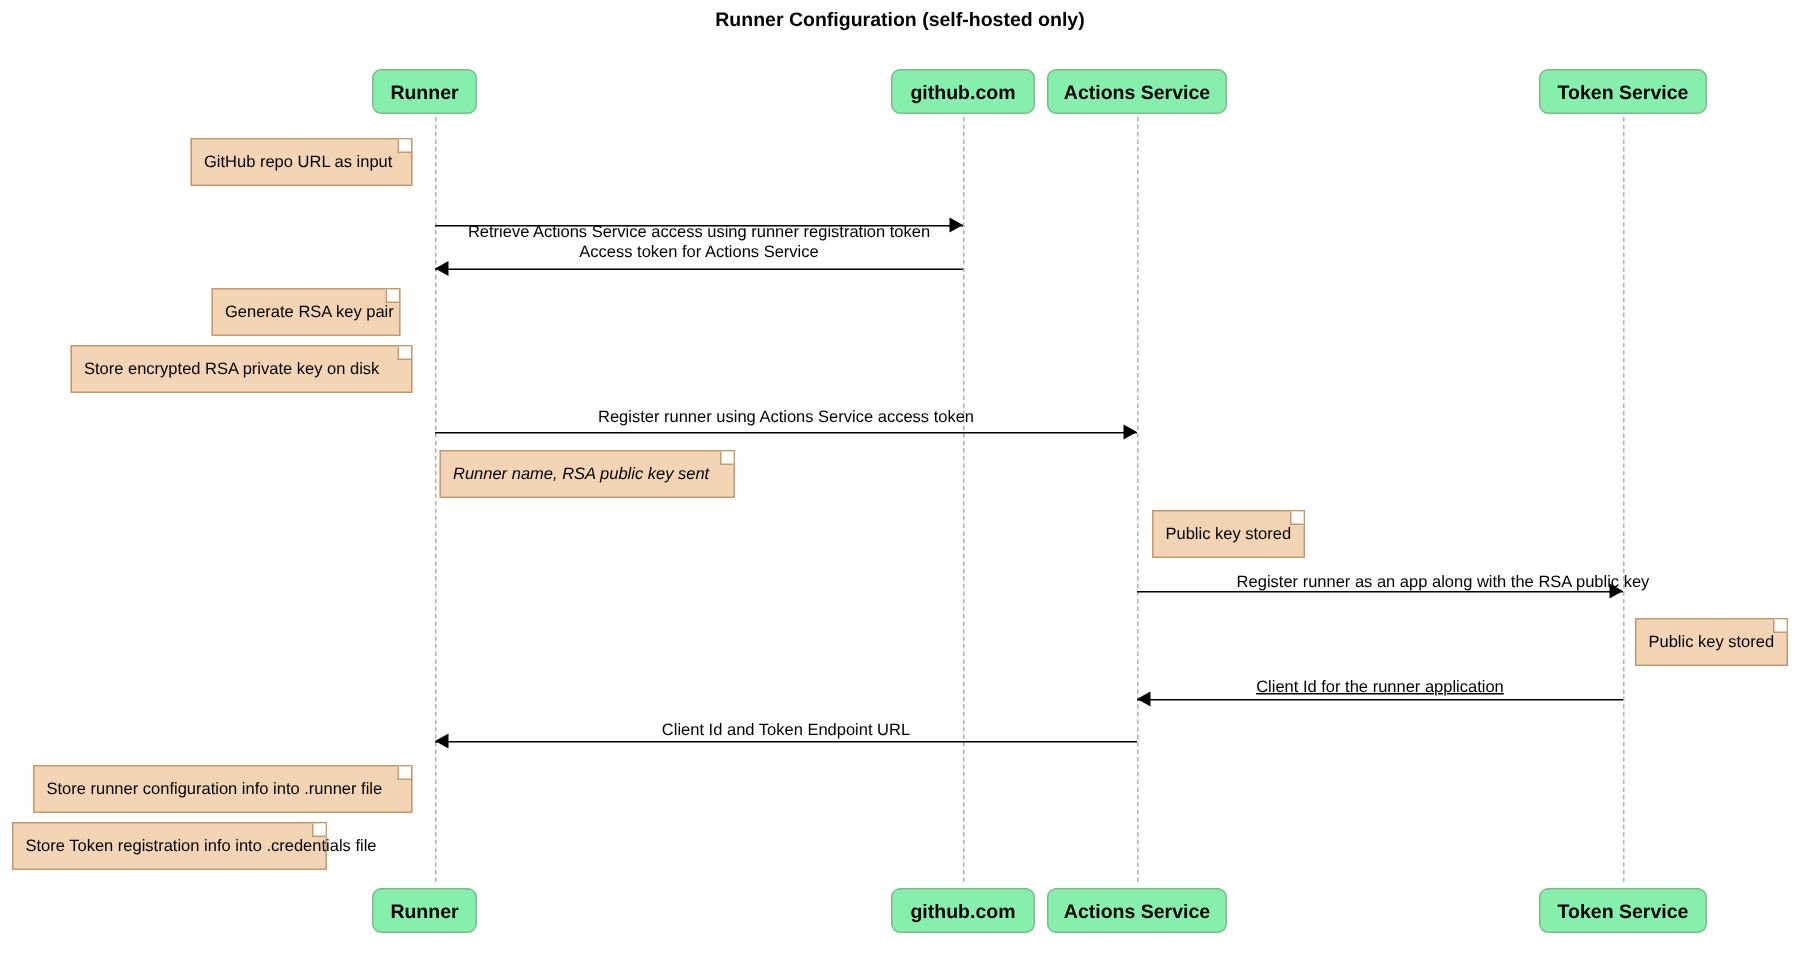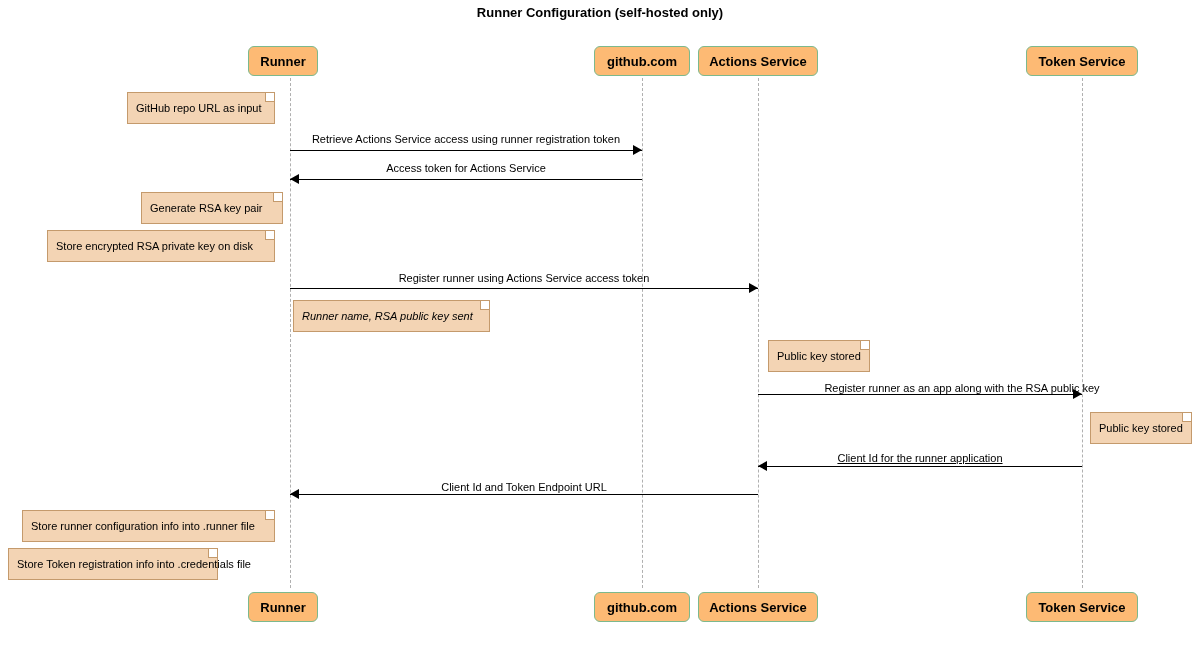--- a/index.html
+++ b/index.html
@@ -30,21 +30,21 @@
   }
   .lifeline {
     position: absolute;
     width: 0;
     border-left: 1px dashed #b0b0b0;
     top: 78px;
     height: 510px;
   }
   .actor {
     position: absolute;
-    background: #fdba74;
+    background: #86efac;
     border: 1px solid #7cb98d;
     border-radius: 6px;
     color: #000000;
     font-size: 13px;
     font-weight: bold;
     text-align: center;
     line-height: 30px;
     height: 30px;
     box-sizing: border-box;
     white-space: nowrap;
@@ -116,40 +116,40 @@
     </div>
   <div id="actors-bottom">
       <div class="actor" style="left: 248px; width: 70px; top: 592px;">Runner</div>
       <div class="actor" style="left: 594px; width: 96px; top: 592px;">github.com</div>
       <div class="actor" style="left: 698px; width: 120px; top: 592px;">Actions Service</div>
       <div class="actor" style="left: 1026px; width: 112px; top: 592px;">Token Service</div>
     </div>
   <div id="messages">
       <div class="msg-line" style="left: 290px; width: 352px; top: 150px;"></div>
       <div class="arrowhead right" style="top: 145px; left: 633px;"></div>
-      <div class="msg-label" style="left: 290px; width: 352px; top: 133px;">Retrieve Actions Service access using runner registration token</div>
+      <div class="msg-label" style="left: 290px; width: 352px; top: 149px;">Retrieve Actions Service access using runner registration token</div>
       <div class="msg-line" style="left: 290px; width: 352px; top: 179px;"></div>
       <div class="arrowhead left" style="top: 174px; left: 290px;"></div>
       <div class="msg-label" style="left: 290px; width: 352px; top: 162px;">Access token for Actions Service</div>
       <div class="msg-line" style="left: 290px; width: 468px; top: 288px;"></div>
       <div class="arrowhead right" style="top: 283px; left: 749px;"></div>
       <div class="msg-label" style="left: 290px; width: 468px; top: 272px;">Register runner using Actions Service access token</div>
       <div class="msg-line" style="left: 758px; width: 324px; top: 394px;"></div>
       <div class="arrowhead right" style="top: 389px; left: 1073px;"></div>
       <div class="msg-label" style="left: 758px; width: 324px; top: 382px; padding-left: 42px;">Register runner as an app along with the RSA public key</div>
       <div class="msg-line" style="left: 758px; width: 324px; top: 466px;"></div>
       <div class="arrowhead left" style="top: 461px; left: 758px;"></div>
       <div class="msg-label" style="left: 758px; width: 324px; top: 452px; text-decoration: underline;">Client Id for the runner application</div>
       <div class="msg-line" style="left: 290px; width: 468px; top: 494px;"></div>
       <div class="arrowhead left" style="top: 489px; left: 290px;"></div>
       <div class="msg-label" style="left: 290px; width: 468px; top: 481px;">Client Id and Token Endpoint URL</div>
     </div>
   <div id="notes">
       <div class="note" style="left: 127px; top: 92px; width: 148px;"><span>GitHub repo URL as input</span></div>
-      <div class="note" style="left: 141px; top: 192px; width: 142px;"><span>Generate RSA key pair</span></div>
+      <div class="note" style="left: 141px; top: 192px; width: 126px;"><span>Generate RSA key pair</span></div>
       <div class="note" style="left: 47px; top: 230px; width: 228px;"><span>Store encrypted RSA private key on disk</span></div>
       <div class="note" style="left: 293px; top: 300px; width: 197px; font-style: italic;"><span>Runner name, RSA public key sent</span></div>
       <div class="note" style="left: 768px; top: 340px; width: 102px;"><span>Public key stored</span></div>
       <div class="note" style="left: 1090px; top: 412px; width: 102px;"><span>Public key stored</span></div>
       <div class="note" style="left: 22px; top: 510px; width: 253px;"><span>Store runner configuration info into .runner file</span></div>
       <div class="note" style="left: 8px; top: 548px; width: 210px;"><span>Store Token registration info into .credentials file</span></div>
     </div>
 </div>
 
 </body></html>

